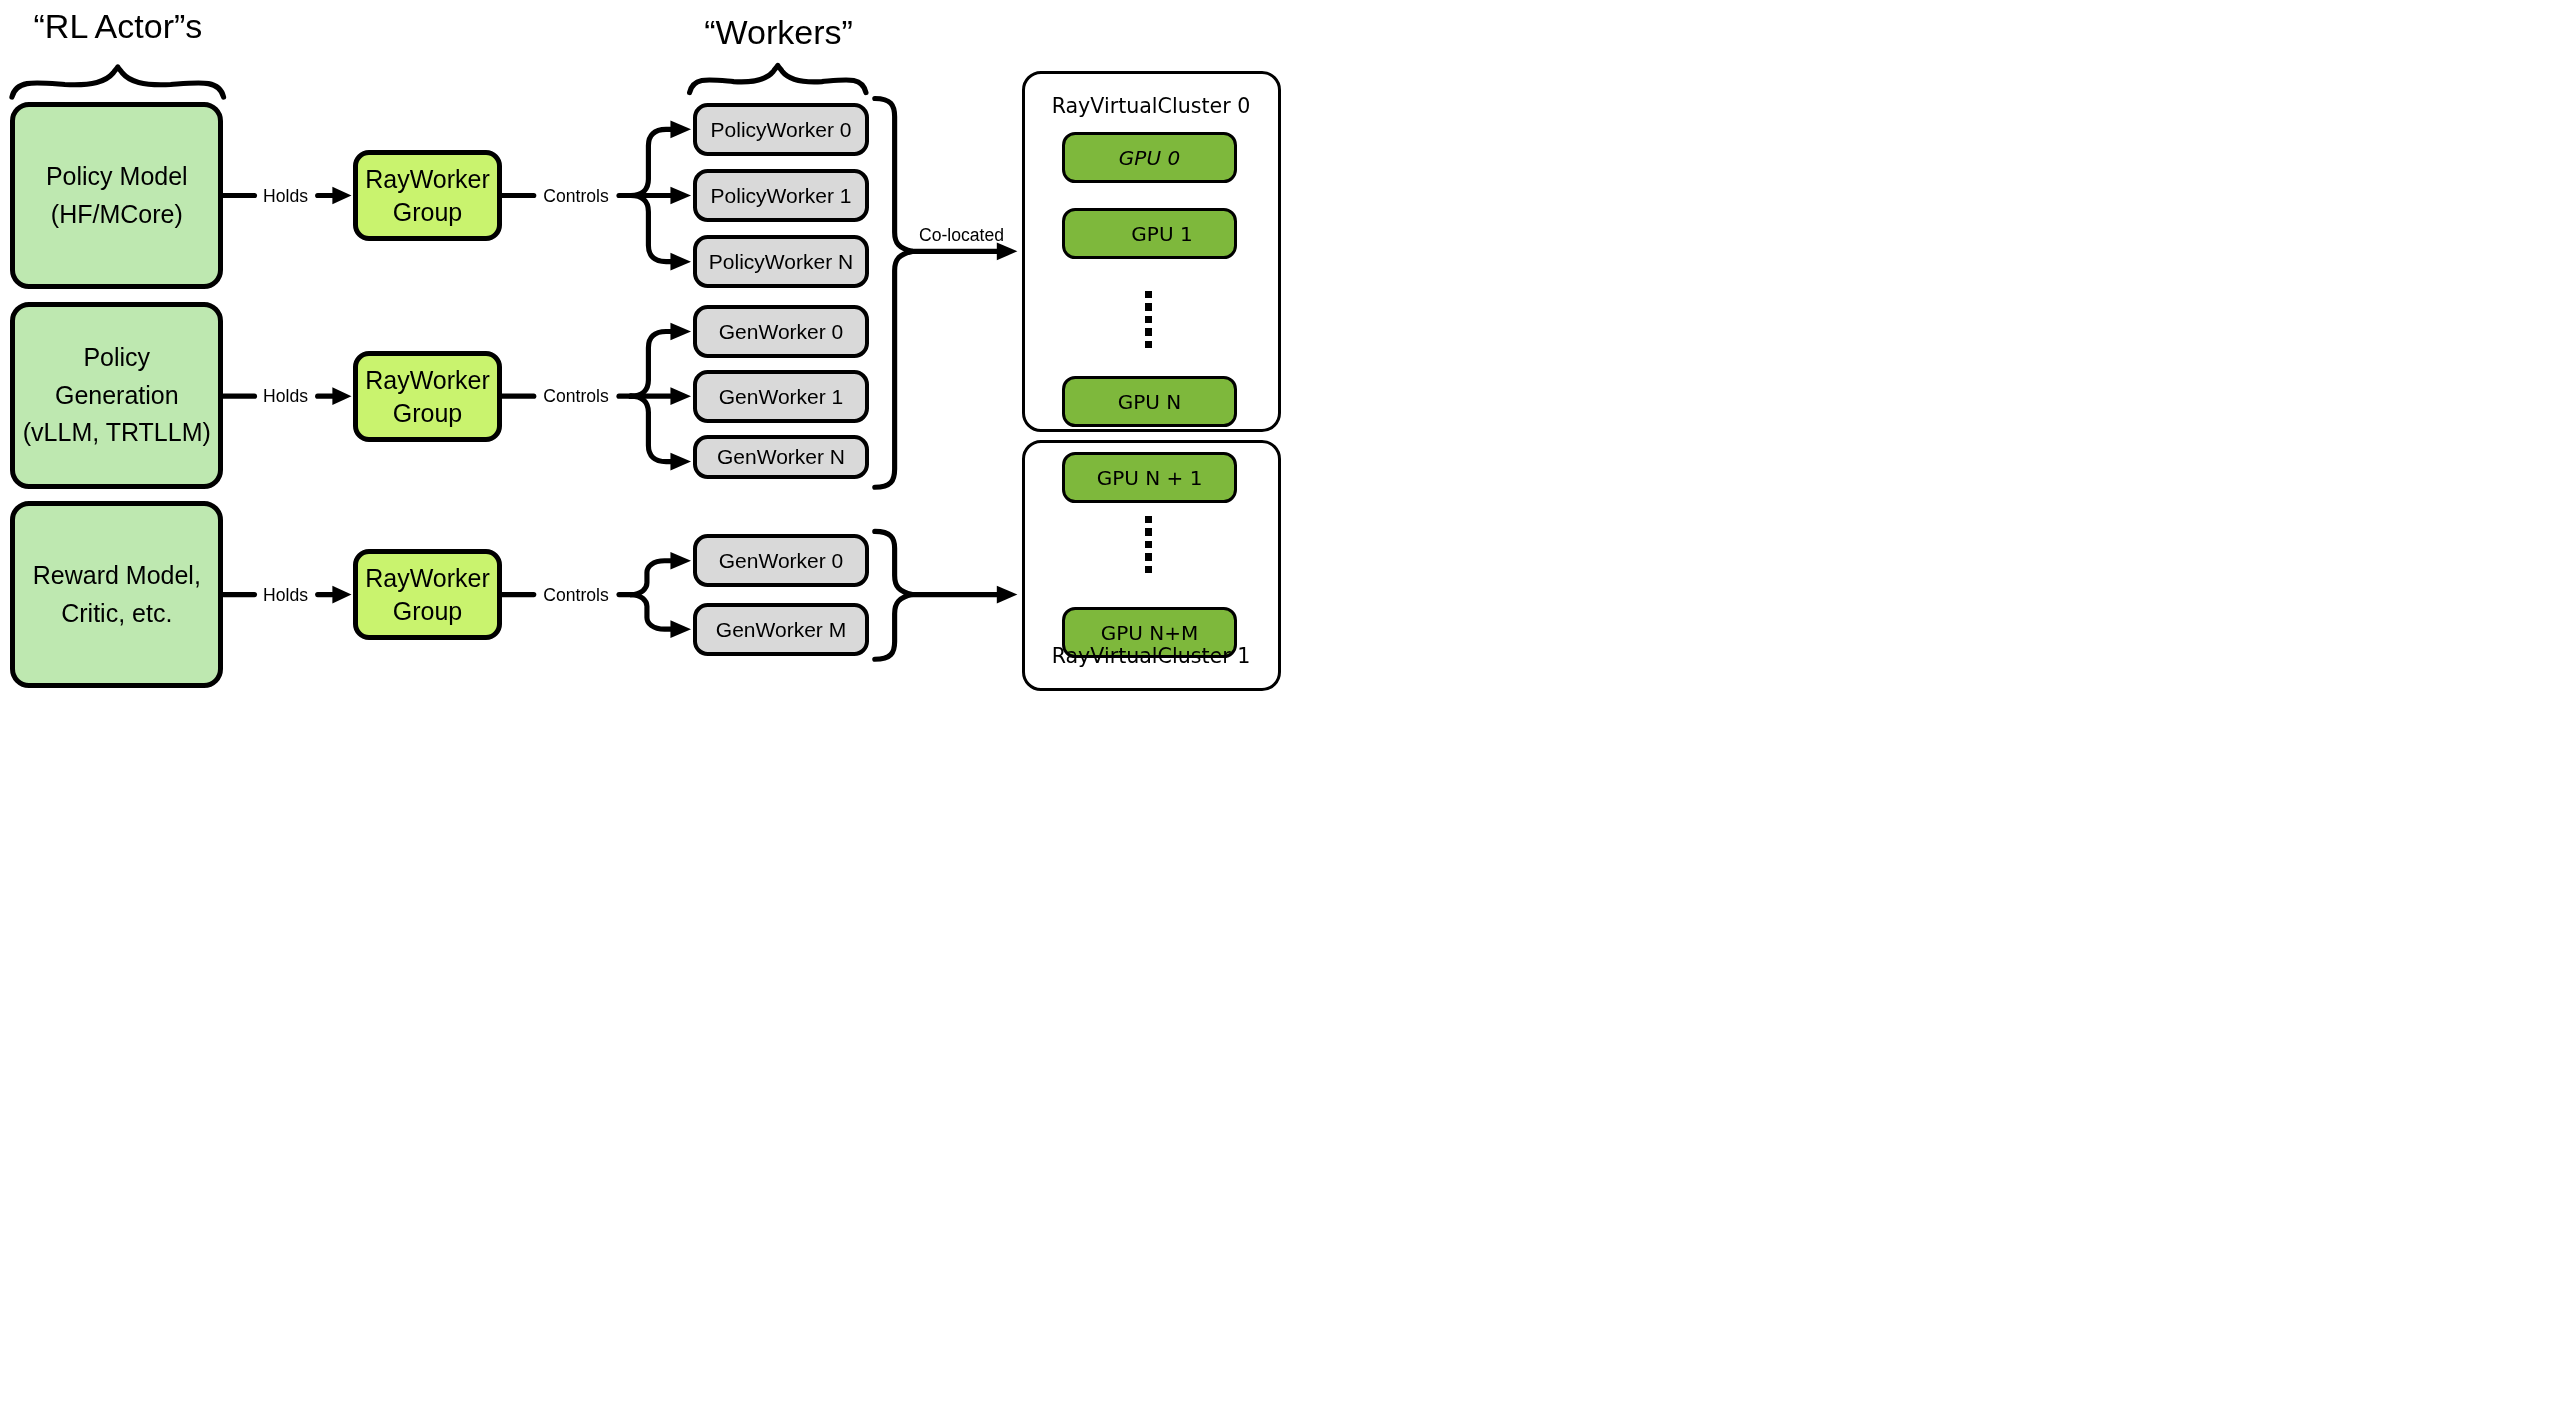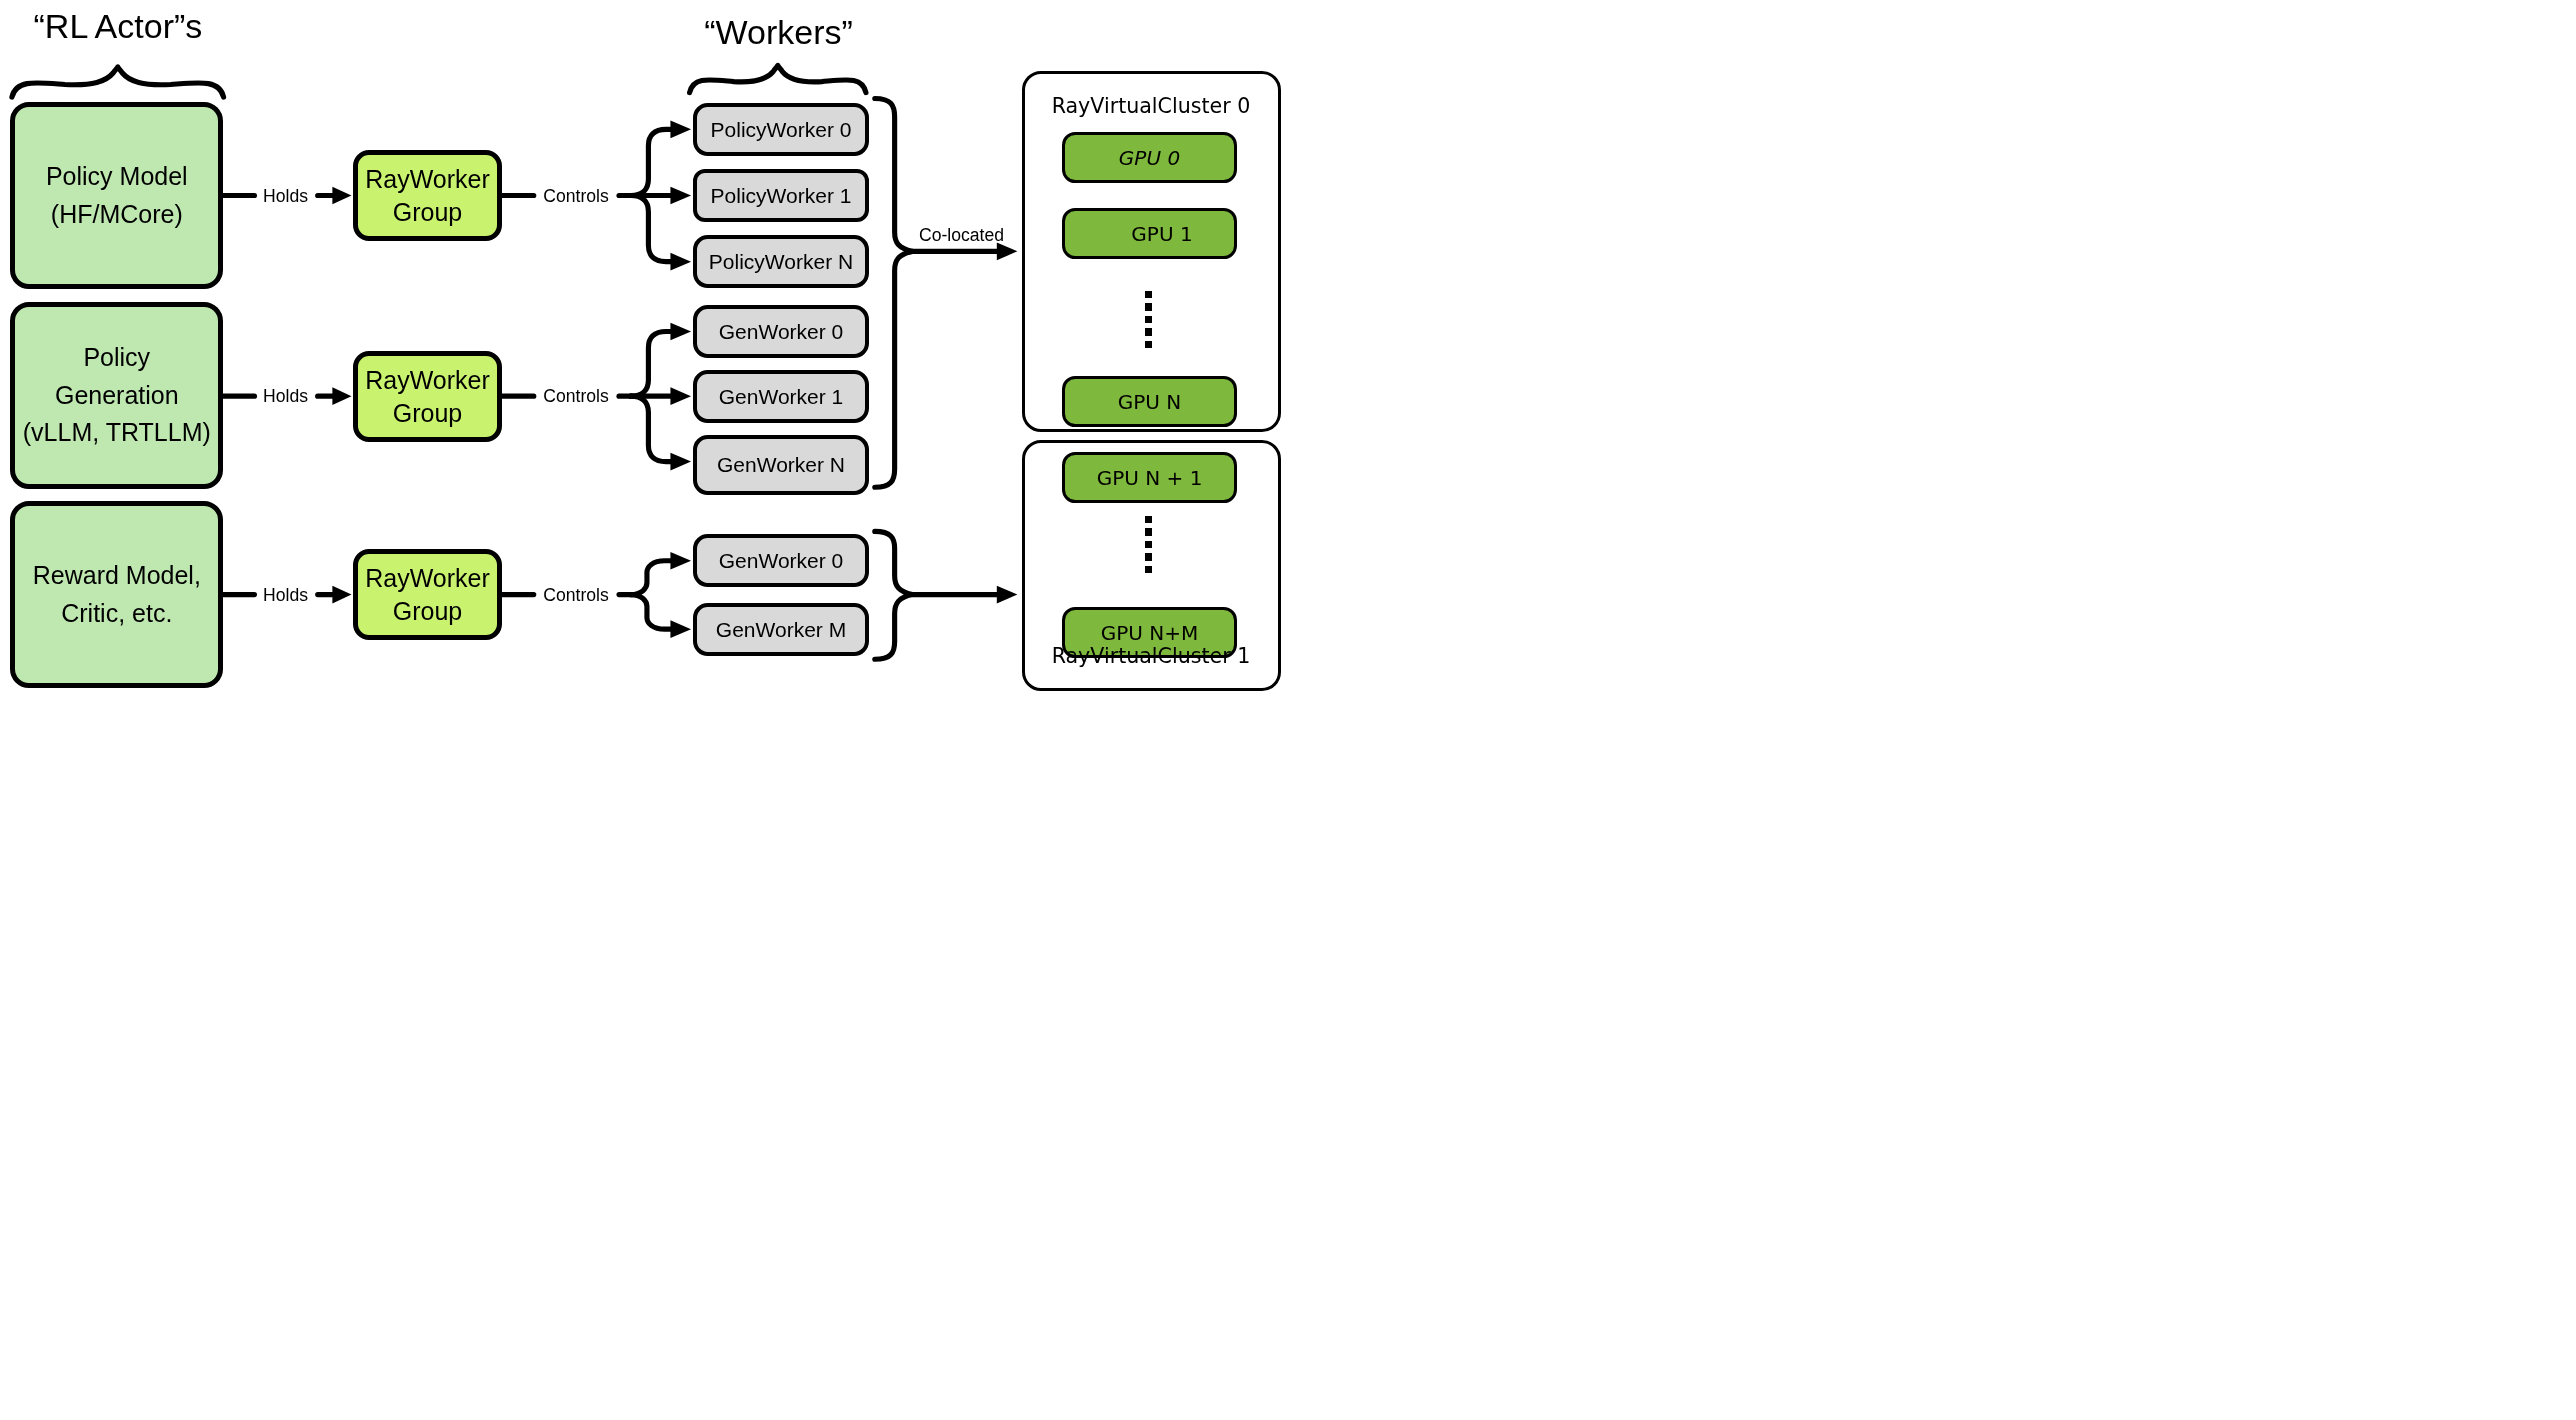--- a/index.html
+++ b/index.html
@@ -131,33 +131,33 @@
 Group</span>
   </div>
 
   <div class="edge-label" style="left:535px; top:185px; width:82px; height:22px;">Controls</div>
   <div class="edge-label" style="left:535px; top:385px; width:82px; height:22px;">Controls</div>
   <div class="edge-label" style="left:535px; top:584px; width:82px; height:22px;">Controls</div>
 
   <div class="box worker-box" style="left:693px; top:103px; width:176px; height:53px;">
     <span>PolicyWorker 0</span>
   </div>
-  <div class="box worker-box" style="left:693px; top:169px; width:176px; height:53px;border-radius:12px;">
+  <div class="box worker-box" style="left:693px; top:169px; width:176px; height:53px;">
     <span>PolicyWorker 1</span>
   </div>
   <div class="box worker-box" style="left:693px; top:235px; width:176px; height:53px;">
     <span>PolicyWorker N</span>
   </div>
   <div class="box worker-box" style="left:693px; top:305px; width:176px; height:53px;">
     <span>GenWorker 0</span>
   </div>
   <div class="box worker-box" style="left:693px; top:370px; width:176px; height:53px;">
     <span>GenWorker 1</span>
   </div>
-  <div class="box worker-box" style="left:693px; top:435px; width:176px; height:60px;text-align:right;">
+  <div class="box worker-box" style="left:693px; top:435px; width:176px; height:44px;text-align:right;">
     <span>GenWorker N</span>
   </div>
   <div class="box worker-box" style="left:693px; top:534px; width:176px; height:53px;">
     <span>GenWorker 0</span>
   </div>
   <div class="box worker-box" style="left:693px; top:603px; width:176px; height:53px;">
     <span>GenWorker M</span>
   </div>
 
   <div class="edge-label" style="left:910px; top:225px; width:103px; height:20.6px;">Co-located</div>

